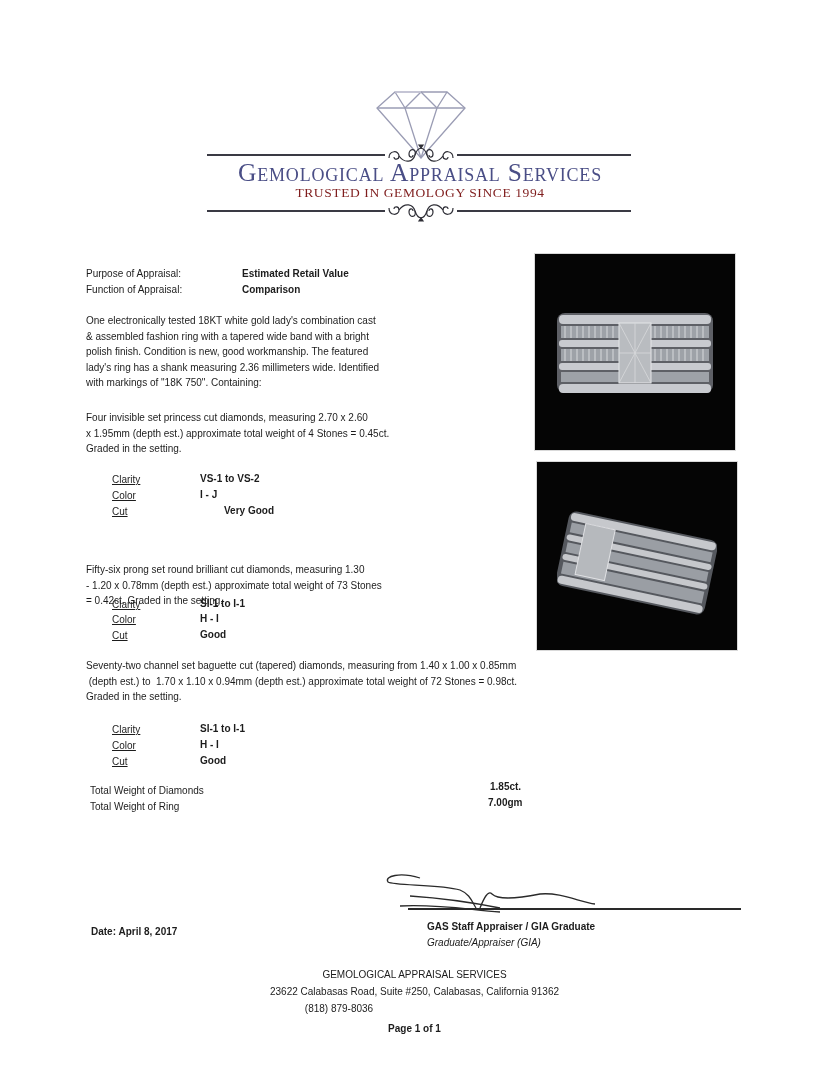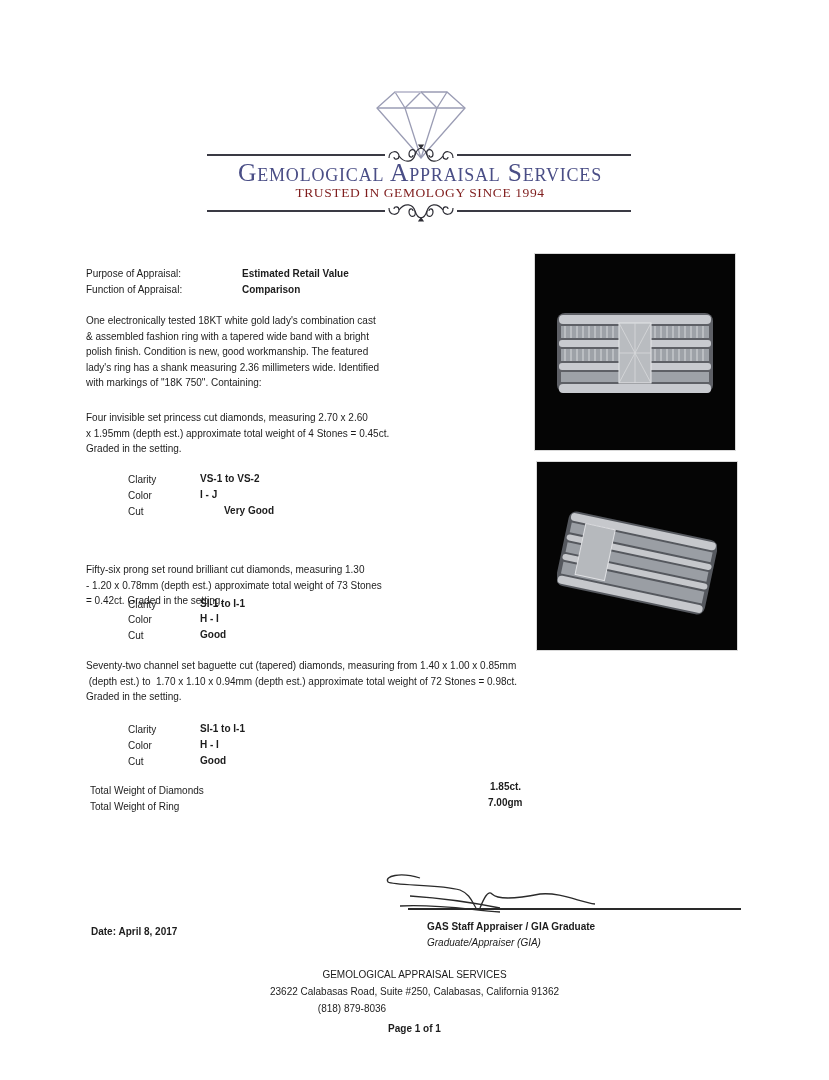--- a/index.html
+++ b/index.html
@@ -14,21 +14,21 @@
     .brand-title { left: 205px; top: 158px; width: 430px; text-align: center;
                    font-family: "Liberation Serif", serif; font-size: 25.5px; letter-spacing: 0.8px;
                    color: #4a4e86; font-variant: small-caps; white-space: nowrap; }
     .brand-sub { left: 205px; top: 185px; width: 430px; text-align: center;
                  font-family: "Liberation Serif", serif; font-size: 13.5px; letter-spacing: 0.6px;
                  color: #7f1d1d; white-space: nowrap; }
 
     
     .txt { font-size: 10px; line-height: 15.6px; white-space: nowrap; }
     .bold { font-weight: bold; }
-    .spec-label { left: 128px; }
+    .spec-label { left: 112px; text-decoration: underline; }
     .spec-val { left: 200px; font-weight: bold; }
 
     
     .photo { background: #050505; border: 1px solid #d9d9d9; overflow: hidden; }
     .ring-svg { position: absolute; }
 
     
     .center { text-align: center; }
     .italic { font-style: italic; }
     .sig-line { height: 2px; background: #2a2a2a; }
@@ -195,14 +195,14 @@
   </svg>
 </div>
 <div class="abs sig-line" style="left:408px; top:908px; width:333px;"></div>
 
 <div class="abs txt bold" style="left:91px; top:924px;">Date: April 8, 2017</div>
 <div class="abs txt bold" style="left:427px; top:919px;">GAS Staff Appraiser / GIA Graduate</div>
 <div class="abs txt italic" style="left:427px; top:935px;">Graduate/Appraiser (GIA)</div>
 
 <div class="abs txt center" style="left:0; width:829px; top:967px;">GEMOLOGICAL APPRAISAL SERVICES</div>
 <div class="abs txt center" style="left:0; width:829px; top:984px;">23622 Calabasas Road, Suite #250, Calabasas, California 91362</div>
-<div class="abs txt center" style="left:13px; width:678px; top:1001px;">(818) 879-8036</div>
+<div class="abs txt center" style="left:0; width:678px; top:1001px;">(818) 879-8036</div>
 <div class="abs txt center bold" style="left:0; width:829px; top:1021px;">Page 1 of 1</div>
 
 </body></html>

